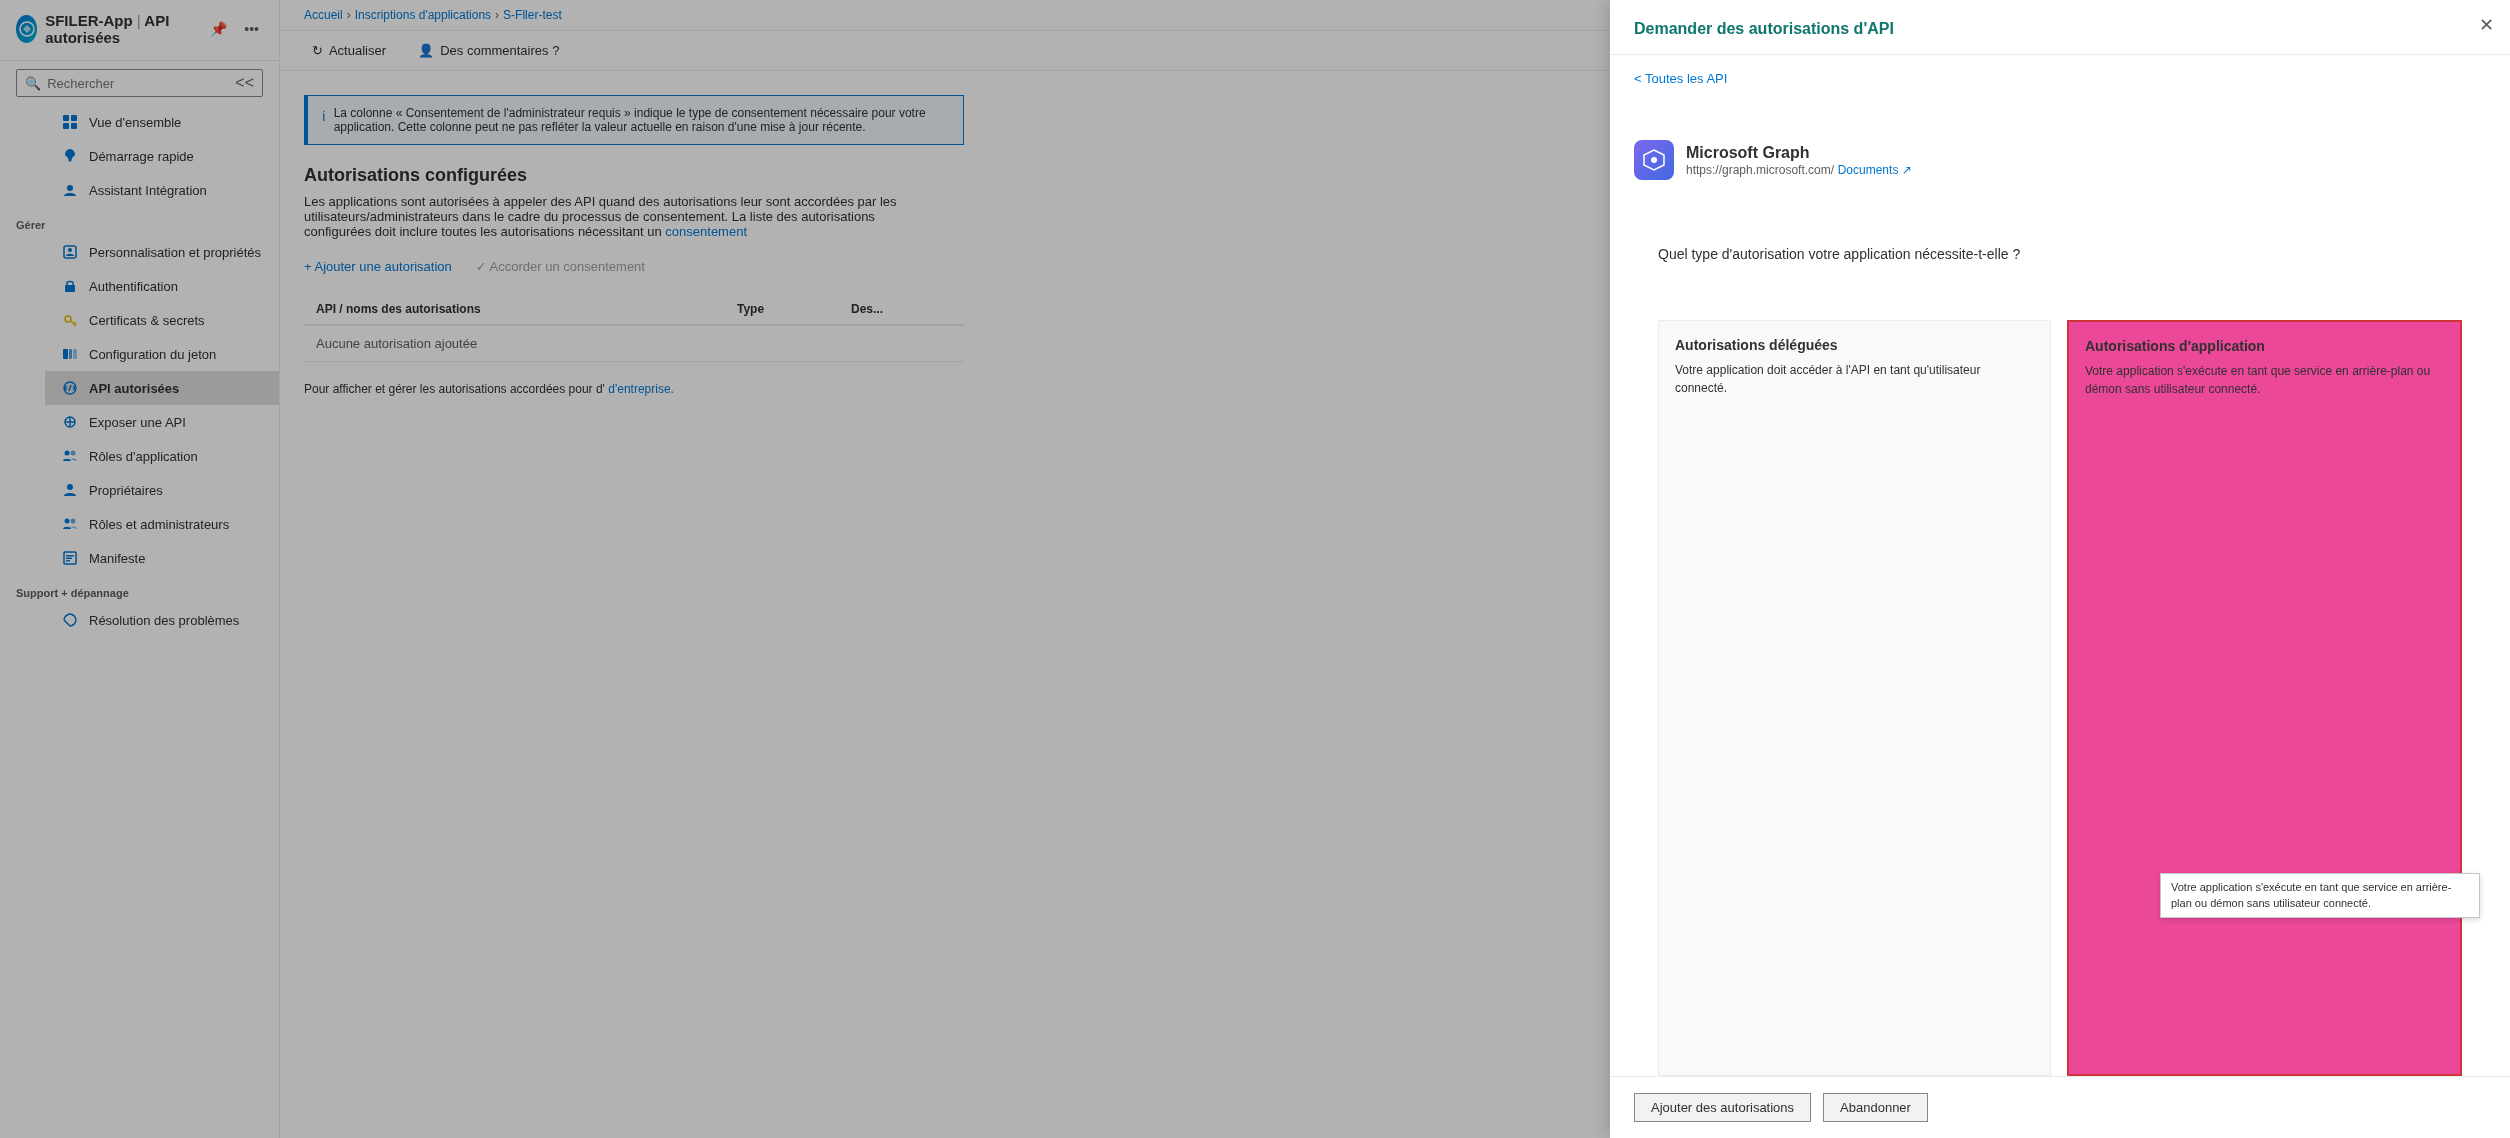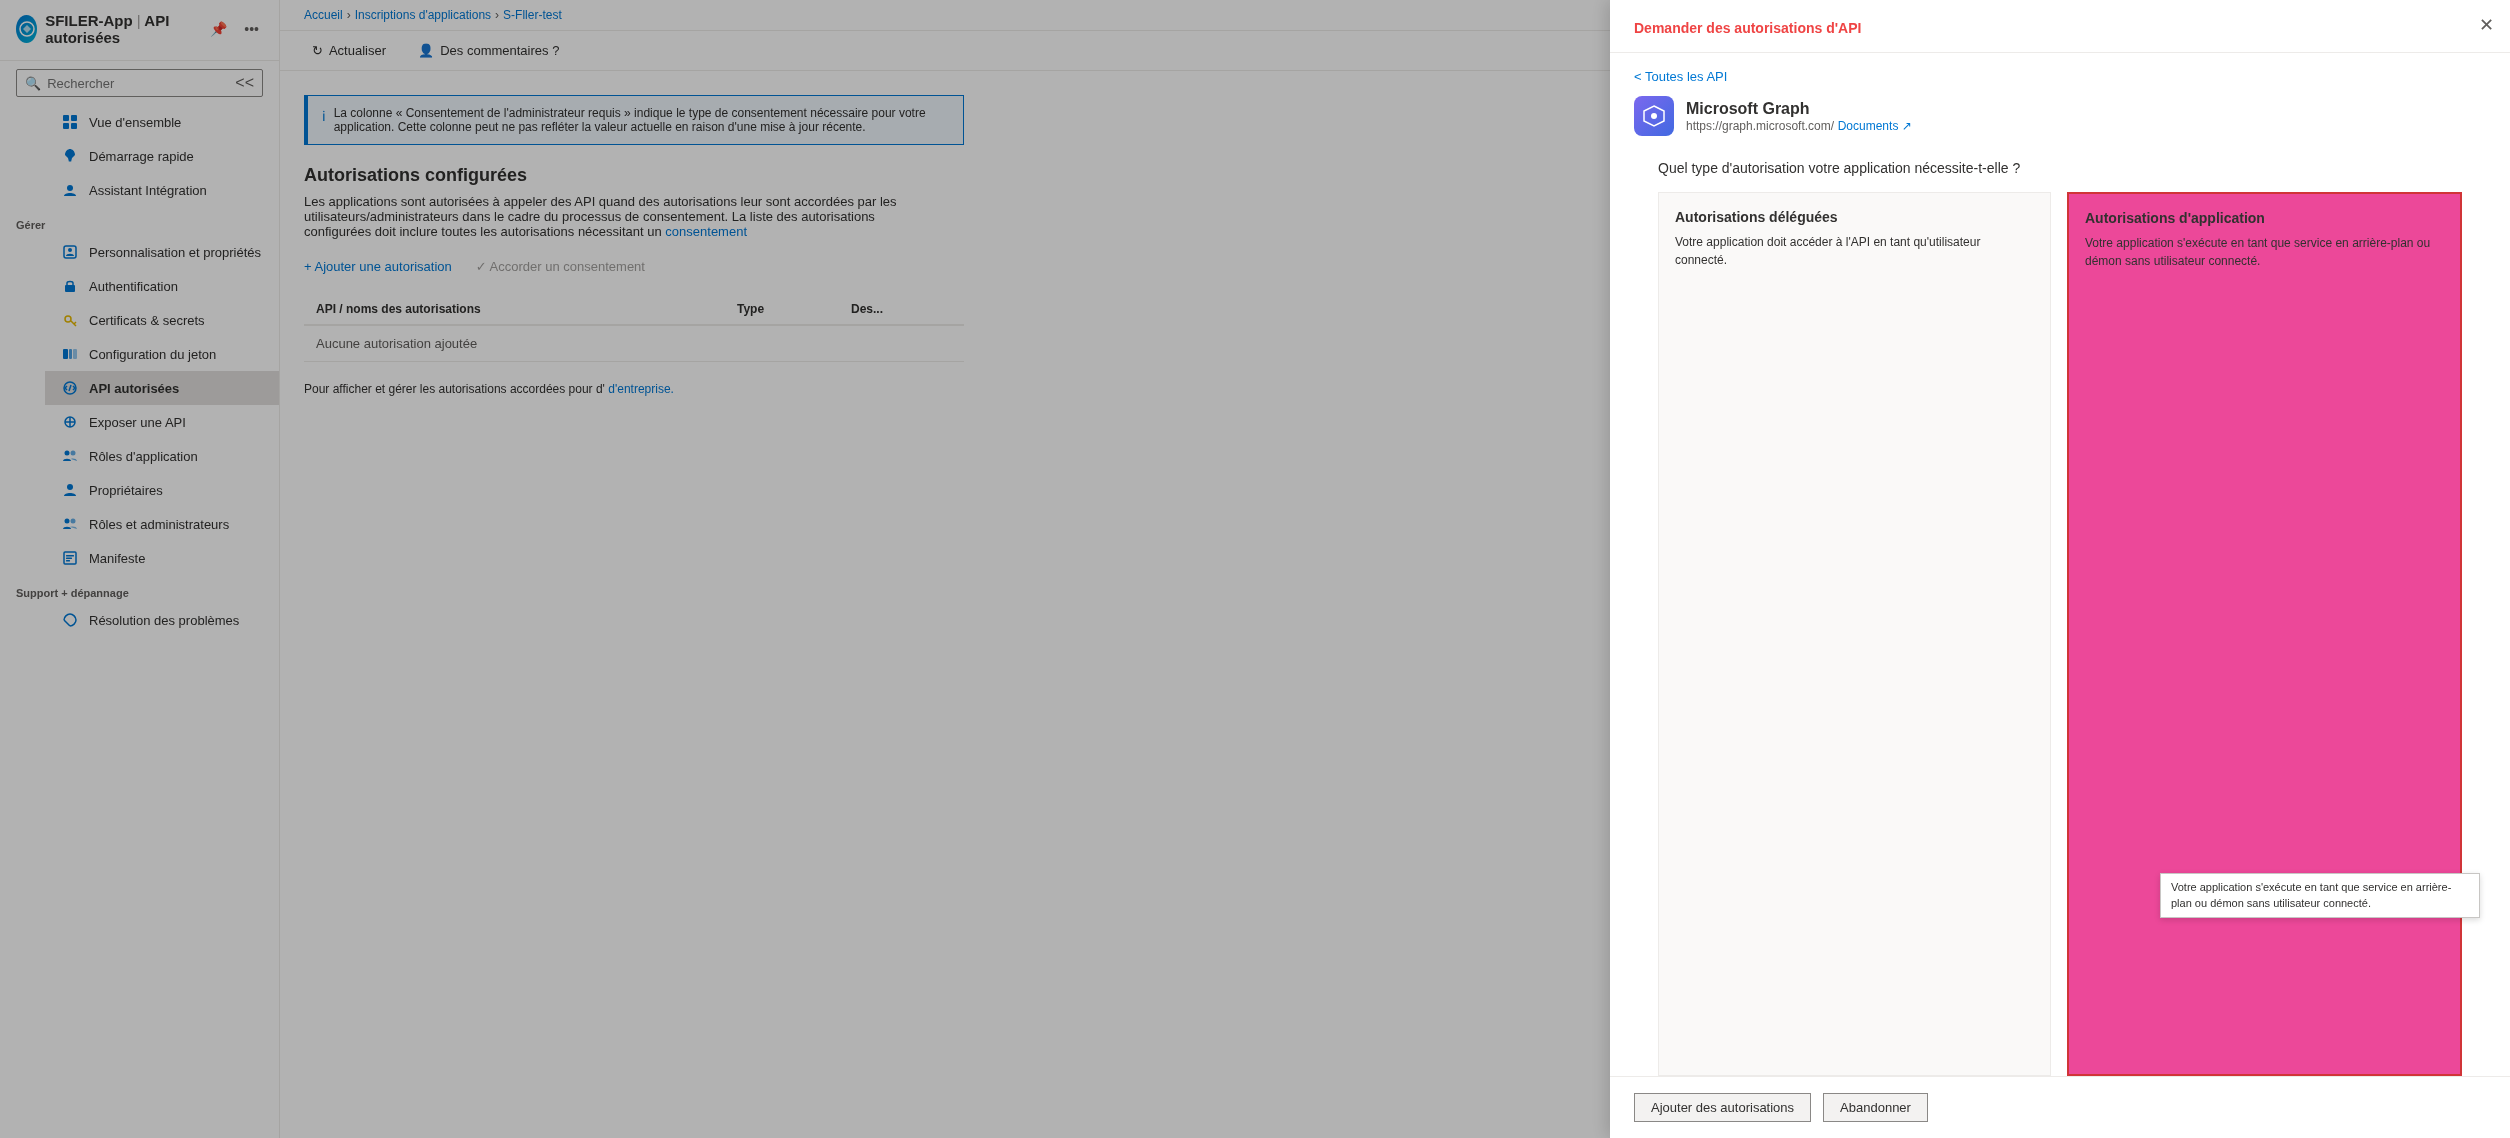--- a/index.html
+++ b/index.html
@@ -153,21 +153,21 @@
       background: #fff;
       height: 100%;
       display: flex; flex-direction: column;
       box-shadow: -4px 0 16px rgba(0,0,0,0.15);
       position: relative;
     }
     .panel-header {
       padding: 20px 24px 16px 24px;
       border-bottom: 1px solid #edebe9;
     }
-    .panel-title { font-size: 14px; font-weight: 600; color: #ef4444; }
+    .panel-title { font-size: 16px; font-weight: 600; color: #0f766e; }
     .panel-close {
       position: absolute; top: 16px; right: 16px;
       background: none; border: none; cursor: pointer;
       font-size: 18px; color: #605e5c; line-height: 1;
     }
     .panel-back {
       display: flex; align-items: center; gap: 4px;
       color: #0078d4; font-size: 13px; cursor: pointer;
       background: none; border: none; padding: 0;
       margin-bottom: 12px;
@@ -470,21 +470,21 @@
 </div>
 
 <div class="overlay">
   <div class="panel">
     <button class="panel-close">✕</button>
 
     <div class="panel-header">
       <div class="panel-title">Demander des autorisations d'API</div>
     </div>
 
-    <div style="padding: 16px 24px 0 24px; flex: 1; display: flex; flex-direction: column;">
+    <div style="padding: 16px 24px 0 24px; flex: 1; display: flex; flex-direction: column; gap: 42px;">
       <button class="panel-back">&lt; Toutes les API</button>
 
       <div class="panel-api-info">
         <div class="api-logo">
           <svg width="24" height="24" viewBox="0 0 24 24">
             <polygon points="12,2 22,7 22,17 12,22 2,17 2,7" fill="none" stroke="white" stroke-width="1.5"></polygon>
             <circle cx="12" cy="12" r="3" fill="white"></circle>
           </svg>
         </div>
         <div>

